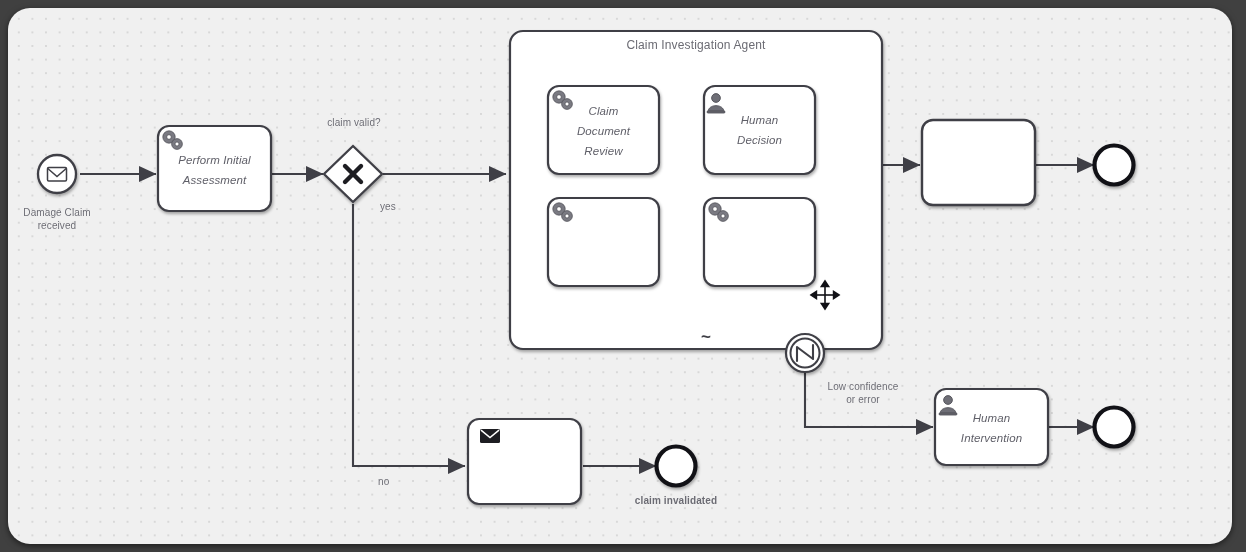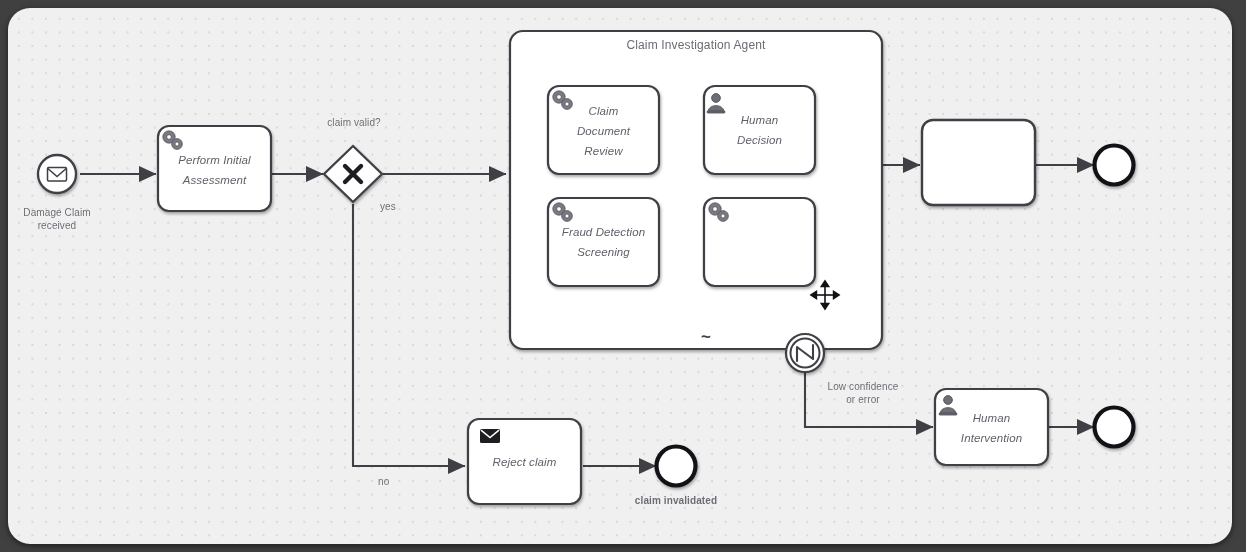--- a/index.html
+++ b/index.html
@@ -129,22 +129,20 @@
 
     <svg class="layer">
       <rect x="540" y="190" width="111" height="88" rx="11" ry="11" fill="#ffffff" stroke="#3f3f46" stroke-width="2.2" class="shadow"></rect>
       <g fill="#7a7a82" stroke="#4a4a52" stroke-width="0.7">
         <circle cx="551" cy="201" r="6.2"></circle>
           <circle cx="551" cy="201" r="2.3" fill="#ffffff"></circle>
         <circle cx="559" cy="208" r="5.4"></circle>
           <circle cx="559" cy="208" r="2" fill="#ffffff"></circle>
       </g>
     </svg>
-    <div class="tasklbl" style="left:542px;top:212px;width:107px;height:44px;">Fraud Detection
-Screening</div>
 
     <svg class="layer">
       <rect x="696" y="190" width="111" height="88" rx="11" ry="11" fill="#ffffff" stroke="#3f3f46" stroke-width="2.2" class="shadow"></rect>
       <g fill="#7a7a82" stroke="#4a4a52" stroke-width="0.7">
         <circle cx="707" cy="201" r="6.2"></circle>
           <circle cx="707" cy="201" r="2.3" fill="#ffffff"></circle>
         <circle cx="715" cy="208" r="5.4"></circle>
           <circle cx="715" cy="208" r="2" fill="#ffffff"></circle>
       </g>
     </svg>
@@ -168,21 +166,20 @@
       <circle cx="1106" cy="157" r="19.5" fill="#ffffff" stroke="#111116" stroke-width="4.2" class="shadow"></circle>
     </svg>
 
     <svg class="layer">
       <rect x="460" y="411" width="113" height="85" rx="11" ry="11" fill="#ffffff" stroke="#3f3f46" stroke-width="2.2" class="shadow"></rect>
       <g>
         <rect x="472" y="421" width="20" height="14" rx="1.5" fill="#1d1d22"></rect>
         <path d="M473,422.2 L482,429.5 L491,422.2" fill="none" stroke="#ffffff" stroke-width="1.5"></path>
       </g>
     </svg>
-    <div class="tasklbl" style="left:462px;top:440px;width:109px;height:28px;">Reject claim</div>
 
     <svg class="layer">
       <circle cx="668" cy="458" r="19.5" fill="#ffffff" stroke="#111116" stroke-width="4.2" class="shadow"></circle>
     </svg>
     <div class="lbl" style="left:613px;top:486px;width:110px;font-weight:bold;">claim invalidated</div>
 
     <svg class="layer">
       <rect x="927" y="381" width="113" height="76" rx="11" ry="11" fill="#ffffff" stroke="#3f3f46" stroke-width="2.2" class="shadow"></rect>
       <g fill="#6e6e76" stroke="#45454d" stroke-width="0.8">
         <circle cx="940" cy="392" r="4.4"></circle>

